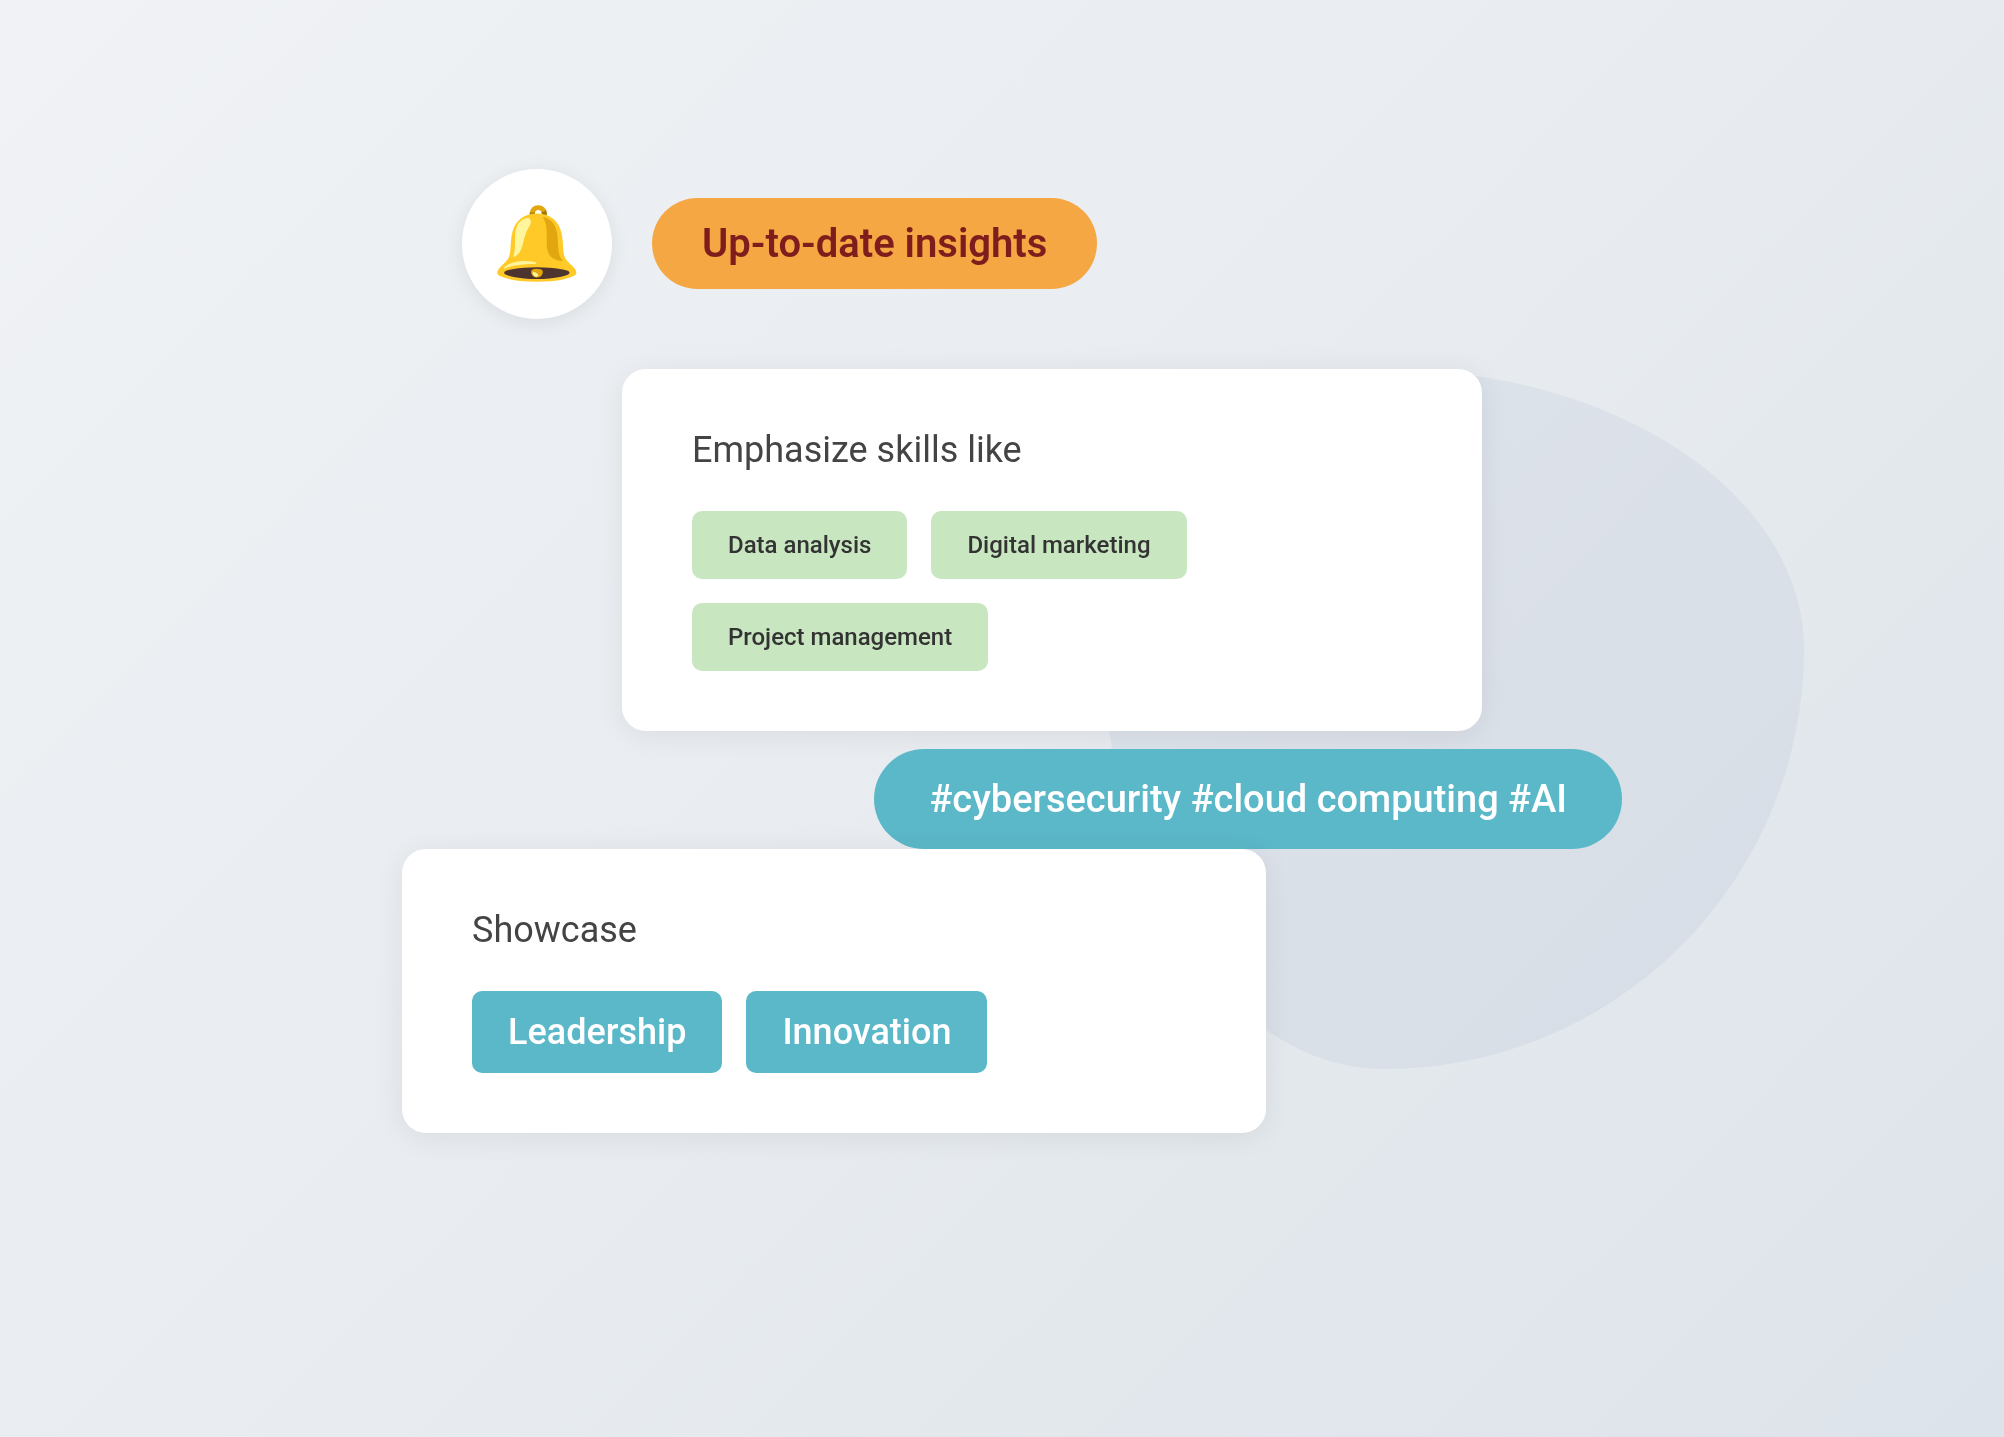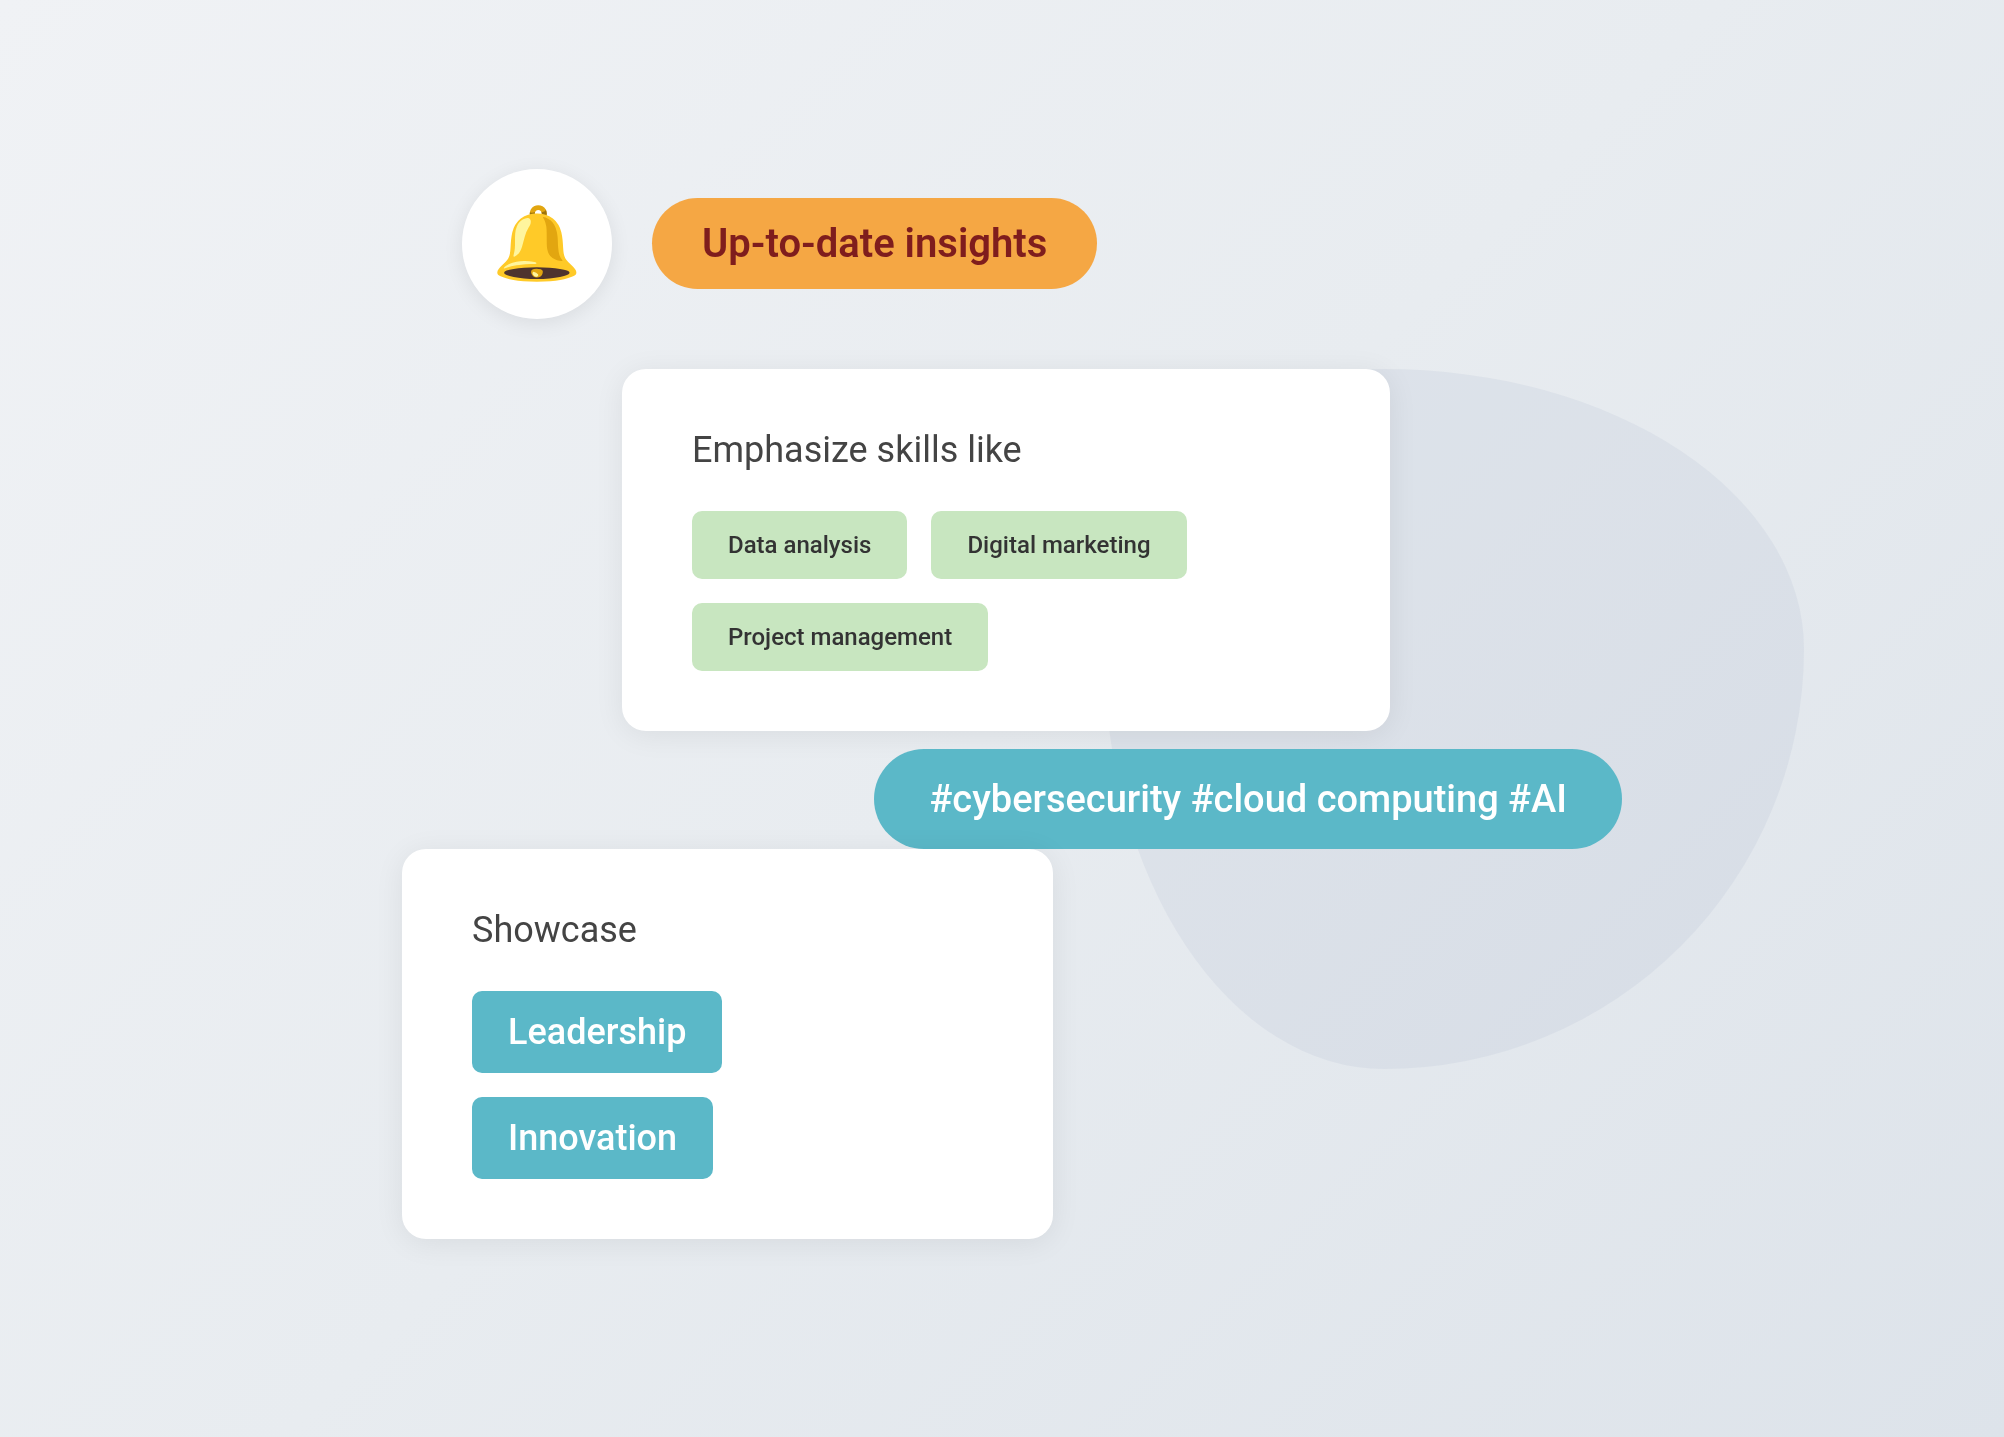--- a/index.html
+++ b/index.html
@@ -80,21 +80,21 @@
     
     .skills-card {
       position: absolute;
       top: 200px;
       left: 220px;
       right: 0;
       background: #ffffff;
       border-radius: 24px;
       padding: 60px 70px;
       box-shadow: 0 4px 30px rgba(0,0,0,0.07);
-      width: 768px;
+      width: 860px;
     }
 
     .card-subtitle {
       font-size: 36px;
       color: #444;
       margin-bottom: 40px;
       font-weight: 400;
     }
 
     .skills-tags {
@@ -129,21 +129,21 @@
 
     
     .showcase-card {
       position: absolute;
       top: 680px;
       left: 0;
       background: #ffffff;
       border-radius: 24px;
       padding: 60px 70px;
       box-shadow: 0 4px 30px rgba(0,0,0,0.07);
-      width: 651px;
+      width: 864px;
     }
 
     .showcase-tags {
       display: flex;
       gap: 24px;
       flex-wrap: wrap;
       margin-top: 40px;
     }
 
     .showcase-tag {

